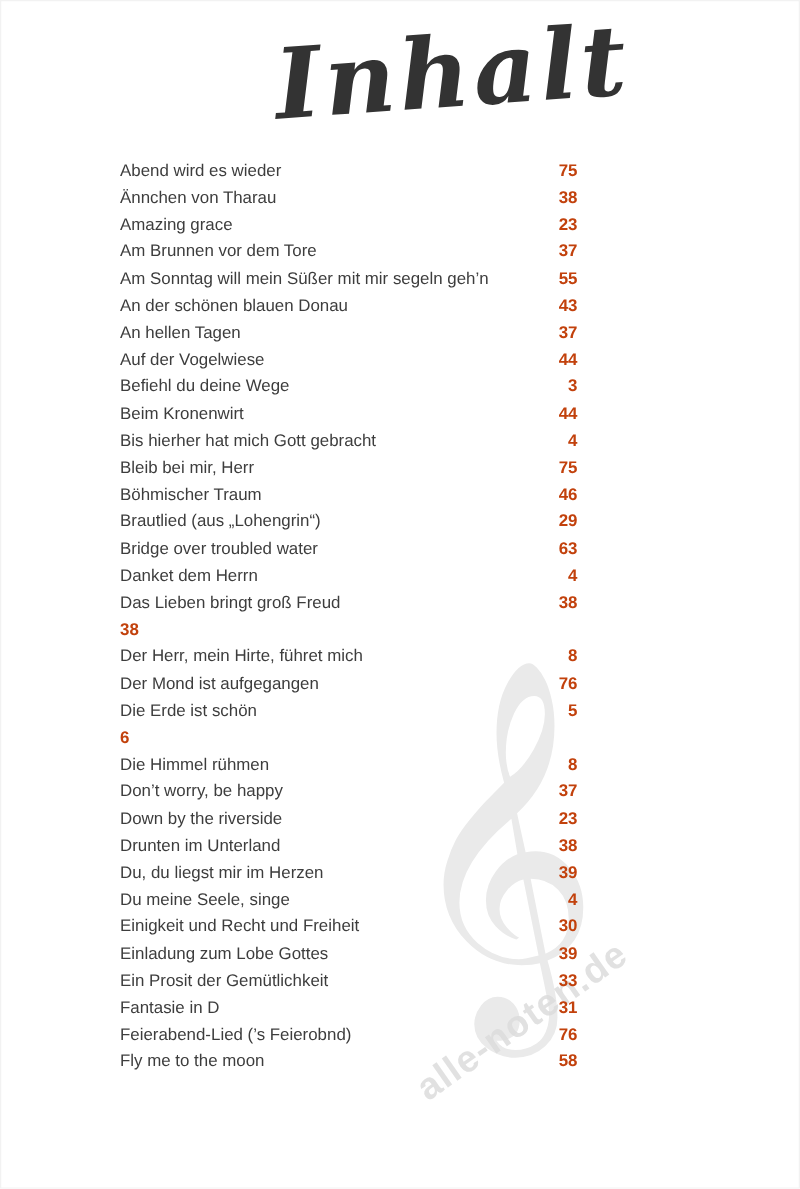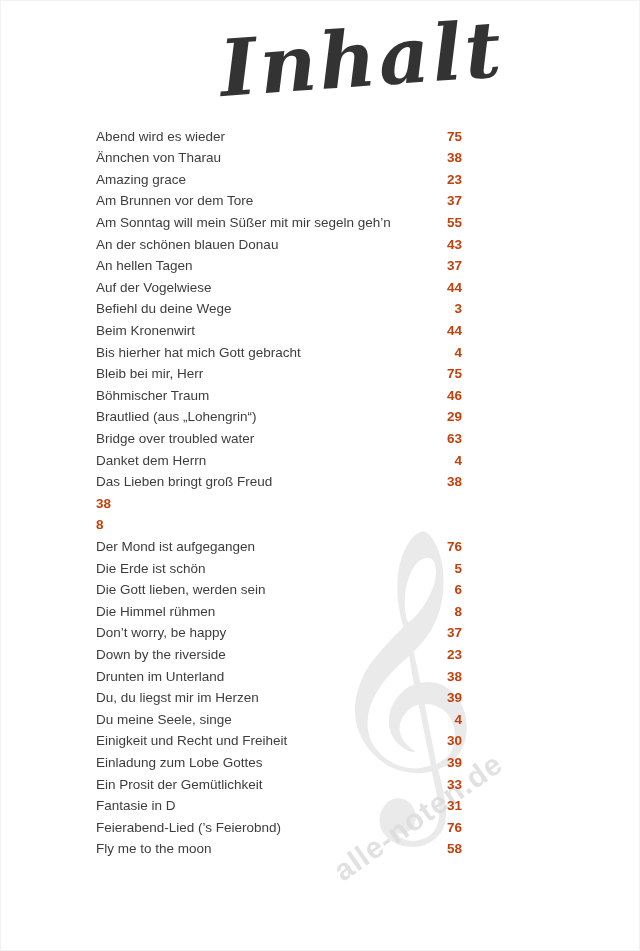--- a/index.html
+++ b/index.html
@@ -159,32 +159,32 @@
         <span class="toc-page">4</span>
       </div>
       <div class="toc-row">
         <span class="toc-title">Das Lieben bringt groß Freud</span>
         <span class="toc-page">38</span>
       </div>
       <div class="toc-row">
         <span class="toc-page">38</span>
       </div>
       <div class="toc-row">
+        <span class="toc-title">Der Herr, mein Hirte, führet mich</span>
         <span class="toc-page">8</span>
       </div>
       <div class="toc-row">
         <span class="toc-title">Der Mond ist aufgegangen</span>
         <span class="toc-page">76</span>
       </div>
       <div class="toc-row">
         <span class="toc-title">Die Erde ist schön</span>
         <span class="toc-page">5</span>
       </div>
       <div class="toc-row">
-        <span class="toc-title">Die Gott lieben, werden sein</span>
         <span class="toc-page">6</span>
       </div>
       <div class="toc-row">
         <span class="toc-title">Die Himmel rühmen</span>
         <span class="toc-page">8</span>
       </div>
       <div class="toc-row">
         <span class="toc-title">Don’t worry, be happy</span>
         <span class="toc-page">37</span>
       </div>

